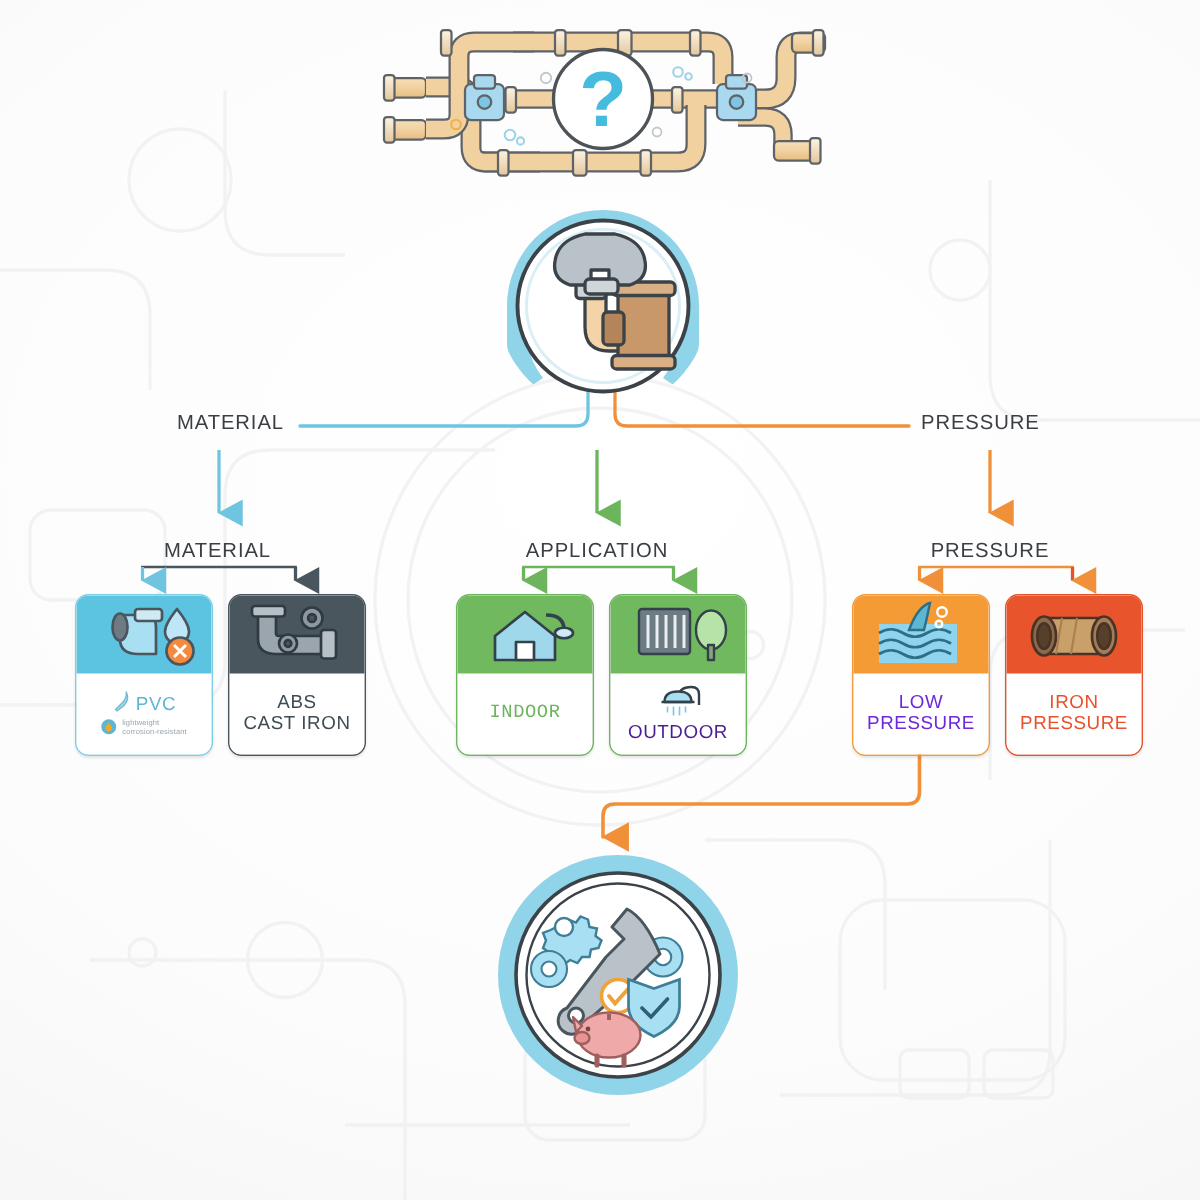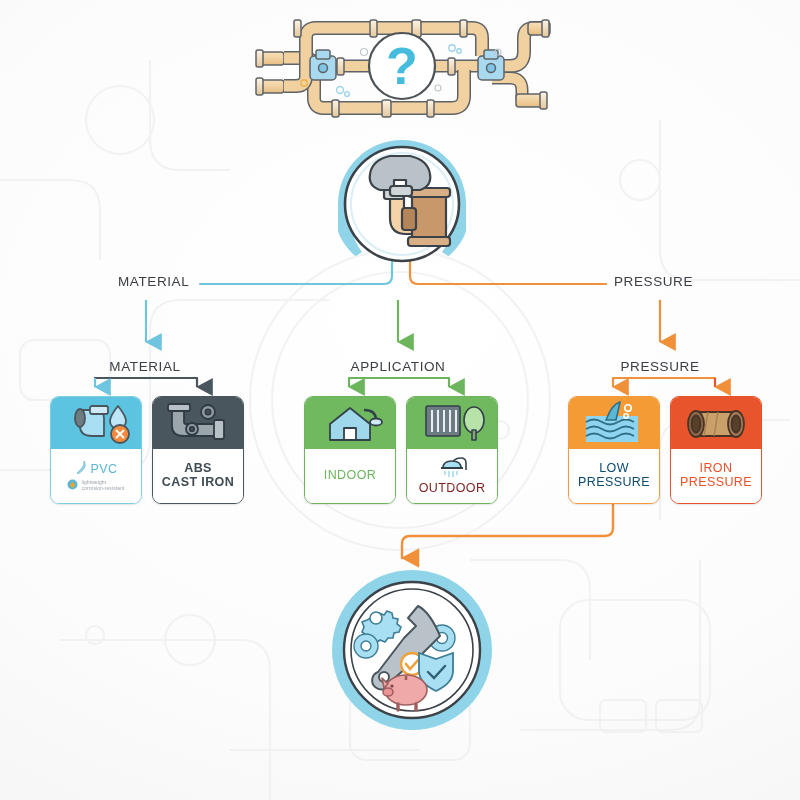--- a/index.html
+++ b/index.html
@@ -142,37 +142,37 @@
   .title-row {
     display: flex;
     align-items: flex-end;
     justify-content: center;
     gap: 4px;
   }
 
   
   #card-pvc      { left: 50px;  top: 396px; border: 1.6px solid #7ecfe5; }
   #card-abs      { left: 152px; top: 396px; border: 1.6px solid #4a565e; }
-  #card-indoor   { left: 304px; top: 396px; border: 1.6px solid #6cb55c; }
+  #card-indoor   { left: 304px; top: 396px; border: 1.6px solid #6cb55c; font-family: Liberation Mono, monospace; }
   #card-outdoor  { left: 406px; top: 396px; border: 1.6px solid #6cb55c; }
   #card-low      { left: 568px; top: 396px; border: 1.6px solid #f29a3c; }
   #card-high     { left: 670px; top: 396px; border: 1.6px solid #e8522a; }
 
   #card-pvc     .card-head { background: #5cc3e0; }
   #card-abs     .card-head { background: #4a565e; }
   #card-indoor  .card-head { background: #70b95f; }
   #card-outdoor .card-head { background: #70b95f; }
   #card-low     .card-head { background: #f49b35; }
   #card-high    .card-head { background: #e8542b; }
 
   #card-pvc     .card-title { color: #5cb6d4; }
-  #card-abs     .card-title { color: #3f4b53; font-weight: bold; }
+  #card-abs     .card-title { color: #3f4b53; }
   #card-indoor  .card-title { color: #6cb55c; }
-  #card-outdoor .card-title { color: #7f1d1d; }
-  #card-low     .card-title { color: #0c4a6e; }
+  #card-outdoor .card-title { color: #4c1d95; }
+  #card-low     .card-title { color: #6d28d9; }
   #card-high    .card-title { color: #e8522a; }
 
   
   .body-icon {
     margin-bottom: 1px;
   }
 
   
   #outcome-caption {
     position: absolute;

